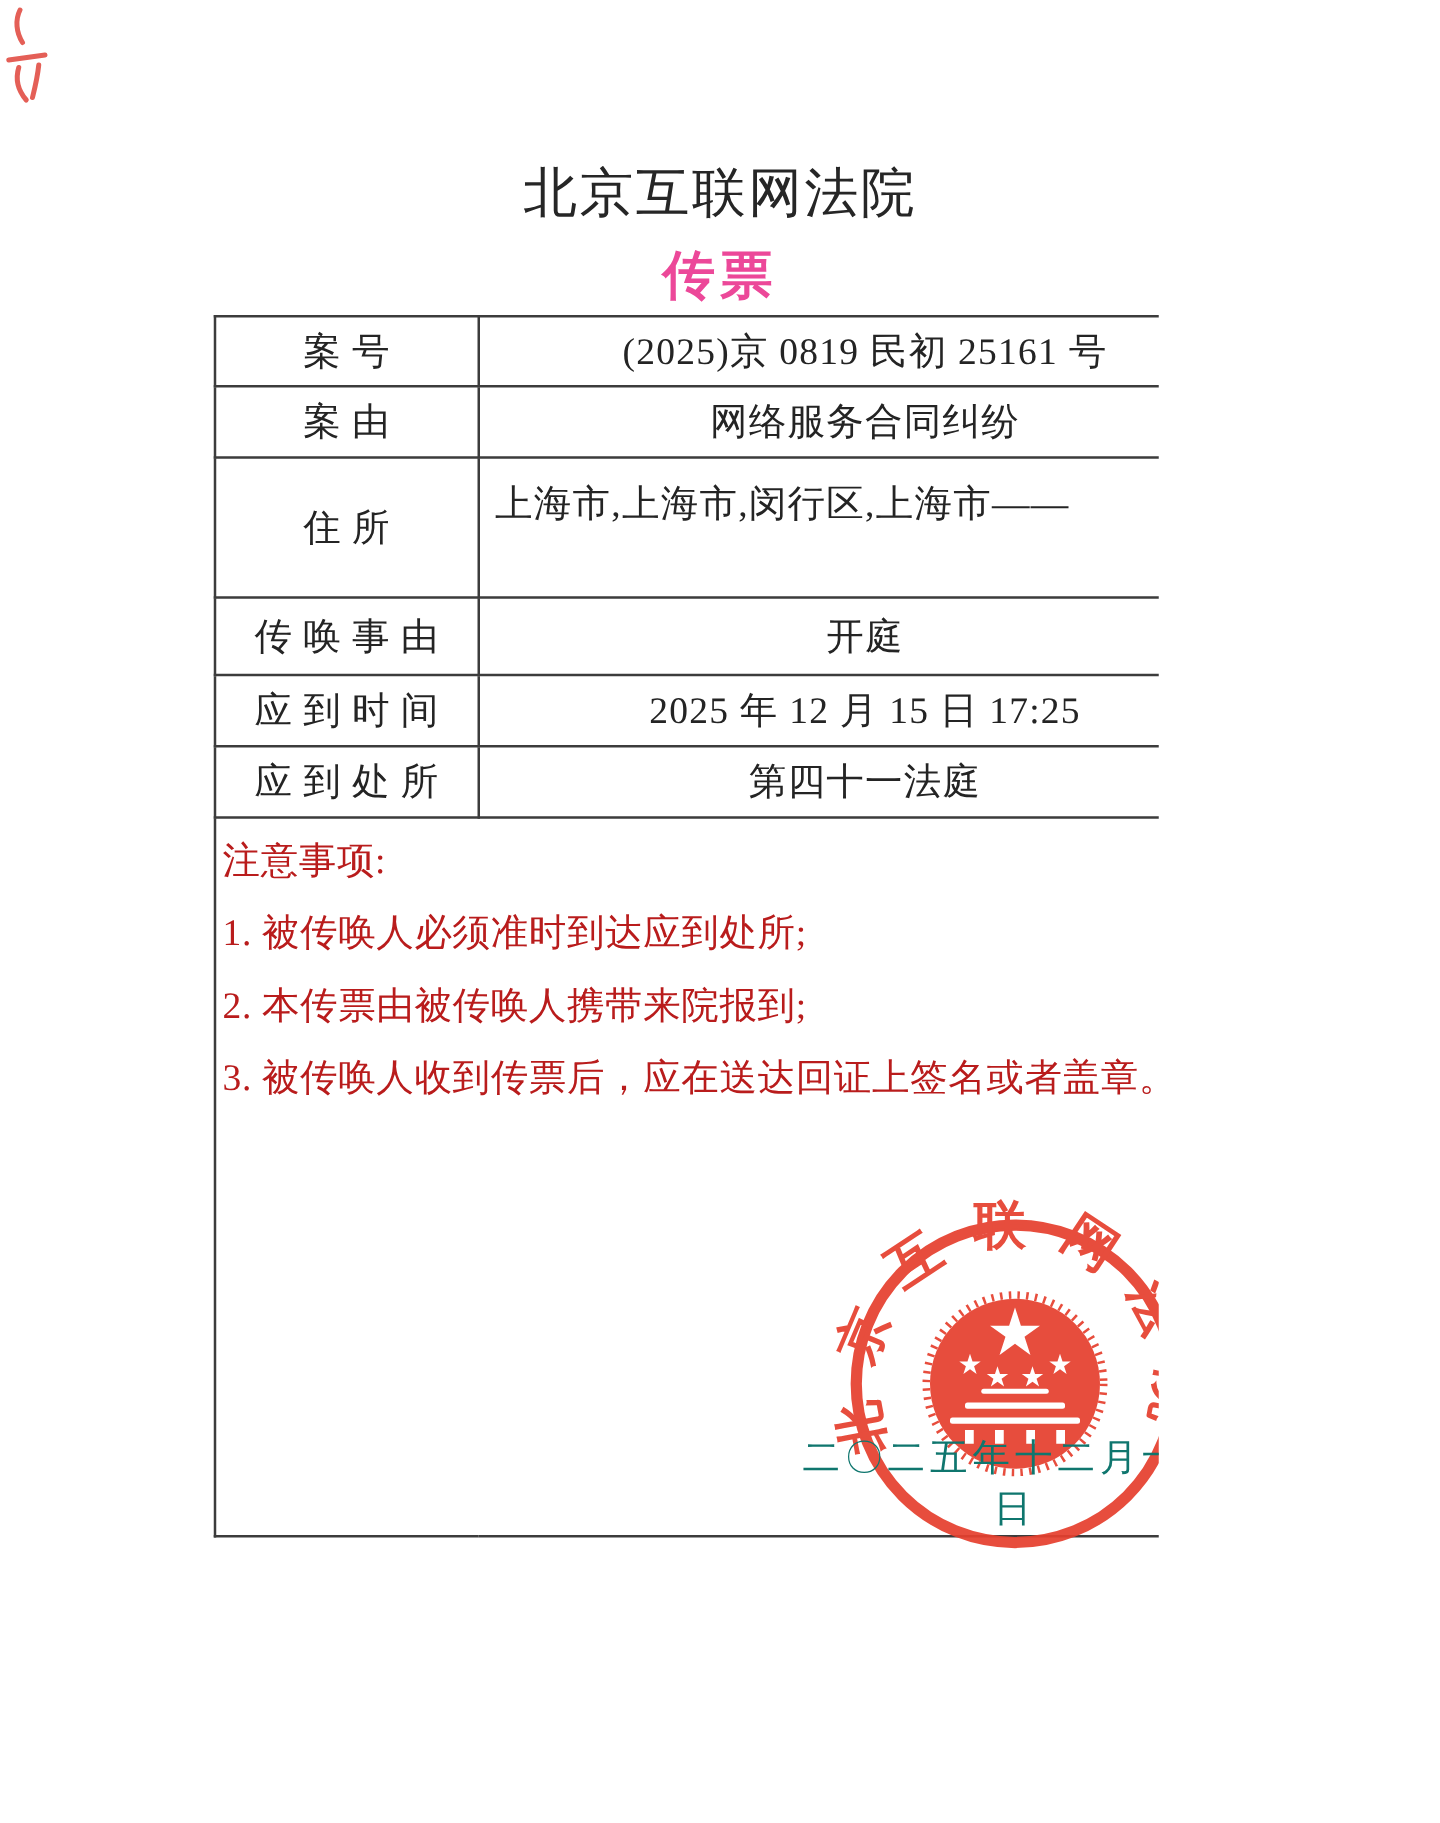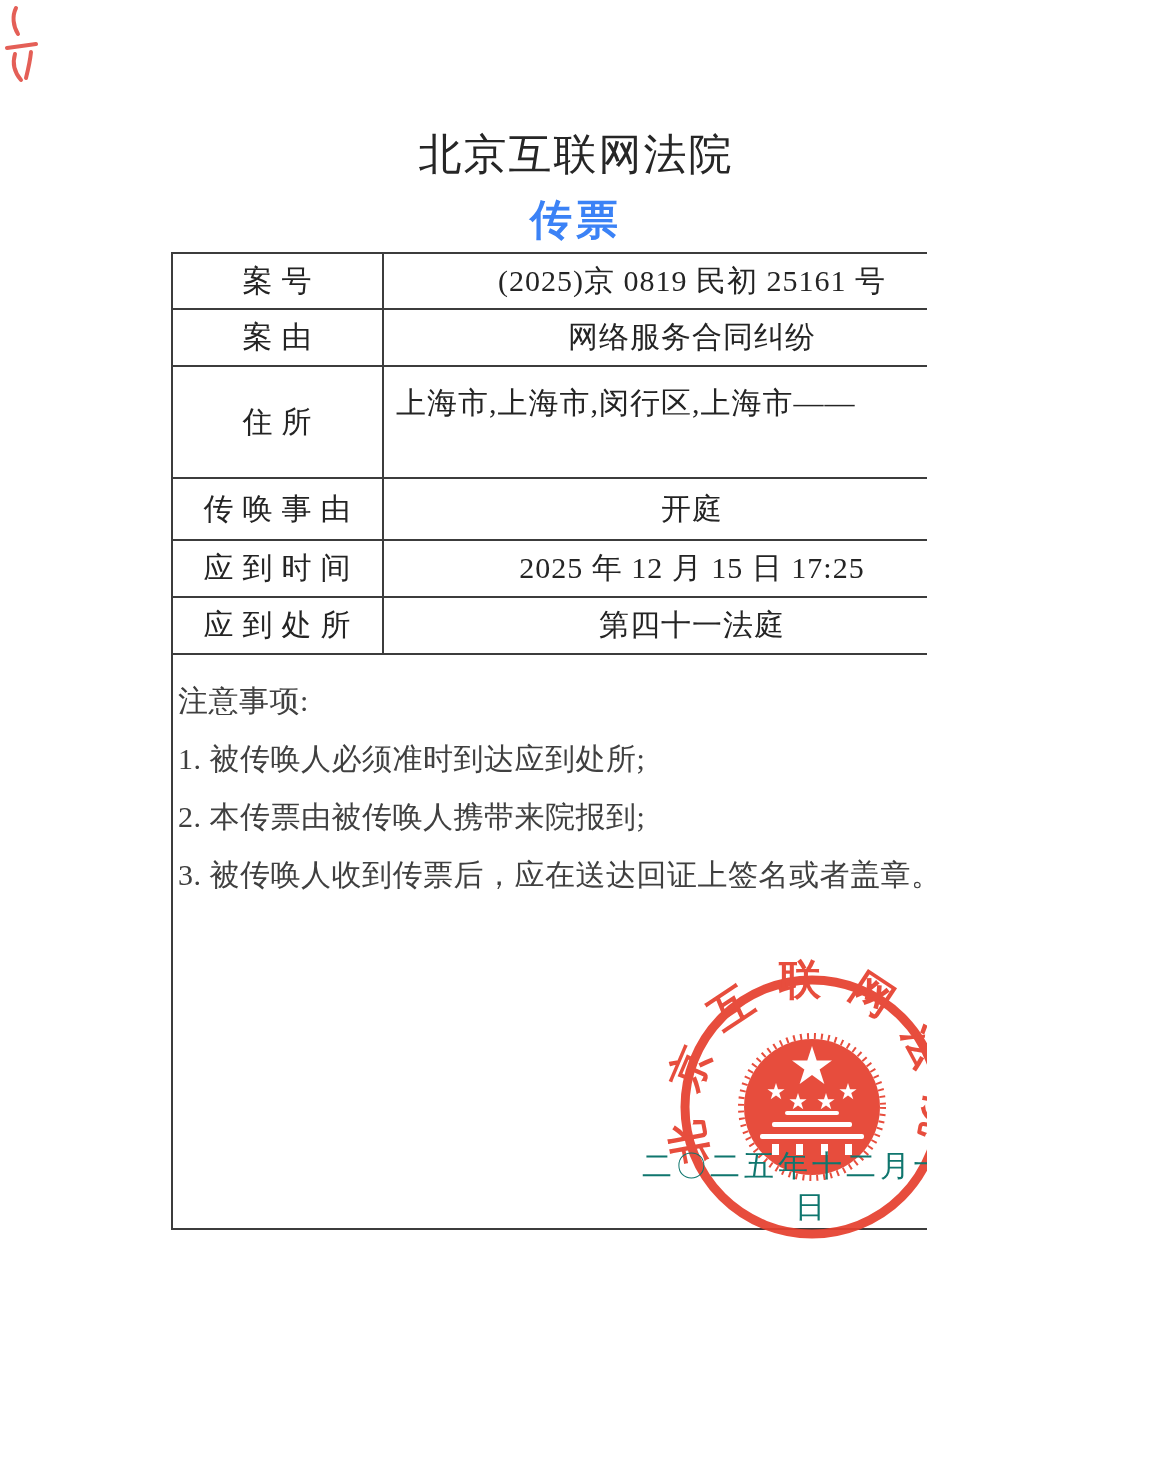--- a/index.html
+++ b/index.html
@@ -12,21 +12,21 @@
     overflow:hidden;
   }
   .doc-title{
     position:absolute;top:126px;left:0;width:1152px;
     text-align:center;font-size:43px;letter-spacing:2px;
     color:#262626;font-weight:500;
   }
   .doc-subtitle{
     position:absolute;top:192px;left:0;width:1152px;
     text-align:center;font-size:42px;font-weight:bold;
-    letter-spacing:4px;color:#3b82f6;
+    letter-spacing:4px;color:#ec4899;
   }
   table.summons{
     position:absolute;left:171px;top:252px;
     width:831px;border-collapse:collapse;table-layout:fixed;
     border:2px solid #3c3c3c;
   }
   table.summons td{
     border:2px solid #3c3c3c;
     font-size:30px;color:#242424;
   }
@@ -38,22 +38,22 @@
     padding:16px 10px 12px 12px;letter-spacing:1px;
   }
   .r1{height:56px;}  .r2{height:57px;}  .r3{height:59px;}
   .r4{height:112px;} .r5{height:62px;}  .r6{height:57px;}  .r7{height:57px;}
   .r-notes{height:575px;}
   td.notes{
     vertical-align:top;text-align:left;
     padding:12px 8px 0 5px;
   }
   td.notes p{
-    margin:12px 0 14px 0;line-height:44px;font-size:30px;
-    color:#404040;letter-spacing:0.5px;
+    margin:0 0 14px 0;line-height:44px;font-size:30px;
+    color:#b91c1c;letter-spacing:0.5px;
   }
   .seal{
     position:absolute;left:642px;top:937px;
     width:340px;height:340px;opacity:0.93;
   }
   .seal-ring-text{
     font-family:"Liberation Serif","DejaVu Serif",serif;
     font-size:42px;font-weight:bold;letter-spacing:24px;
   }
   .issue-date{

